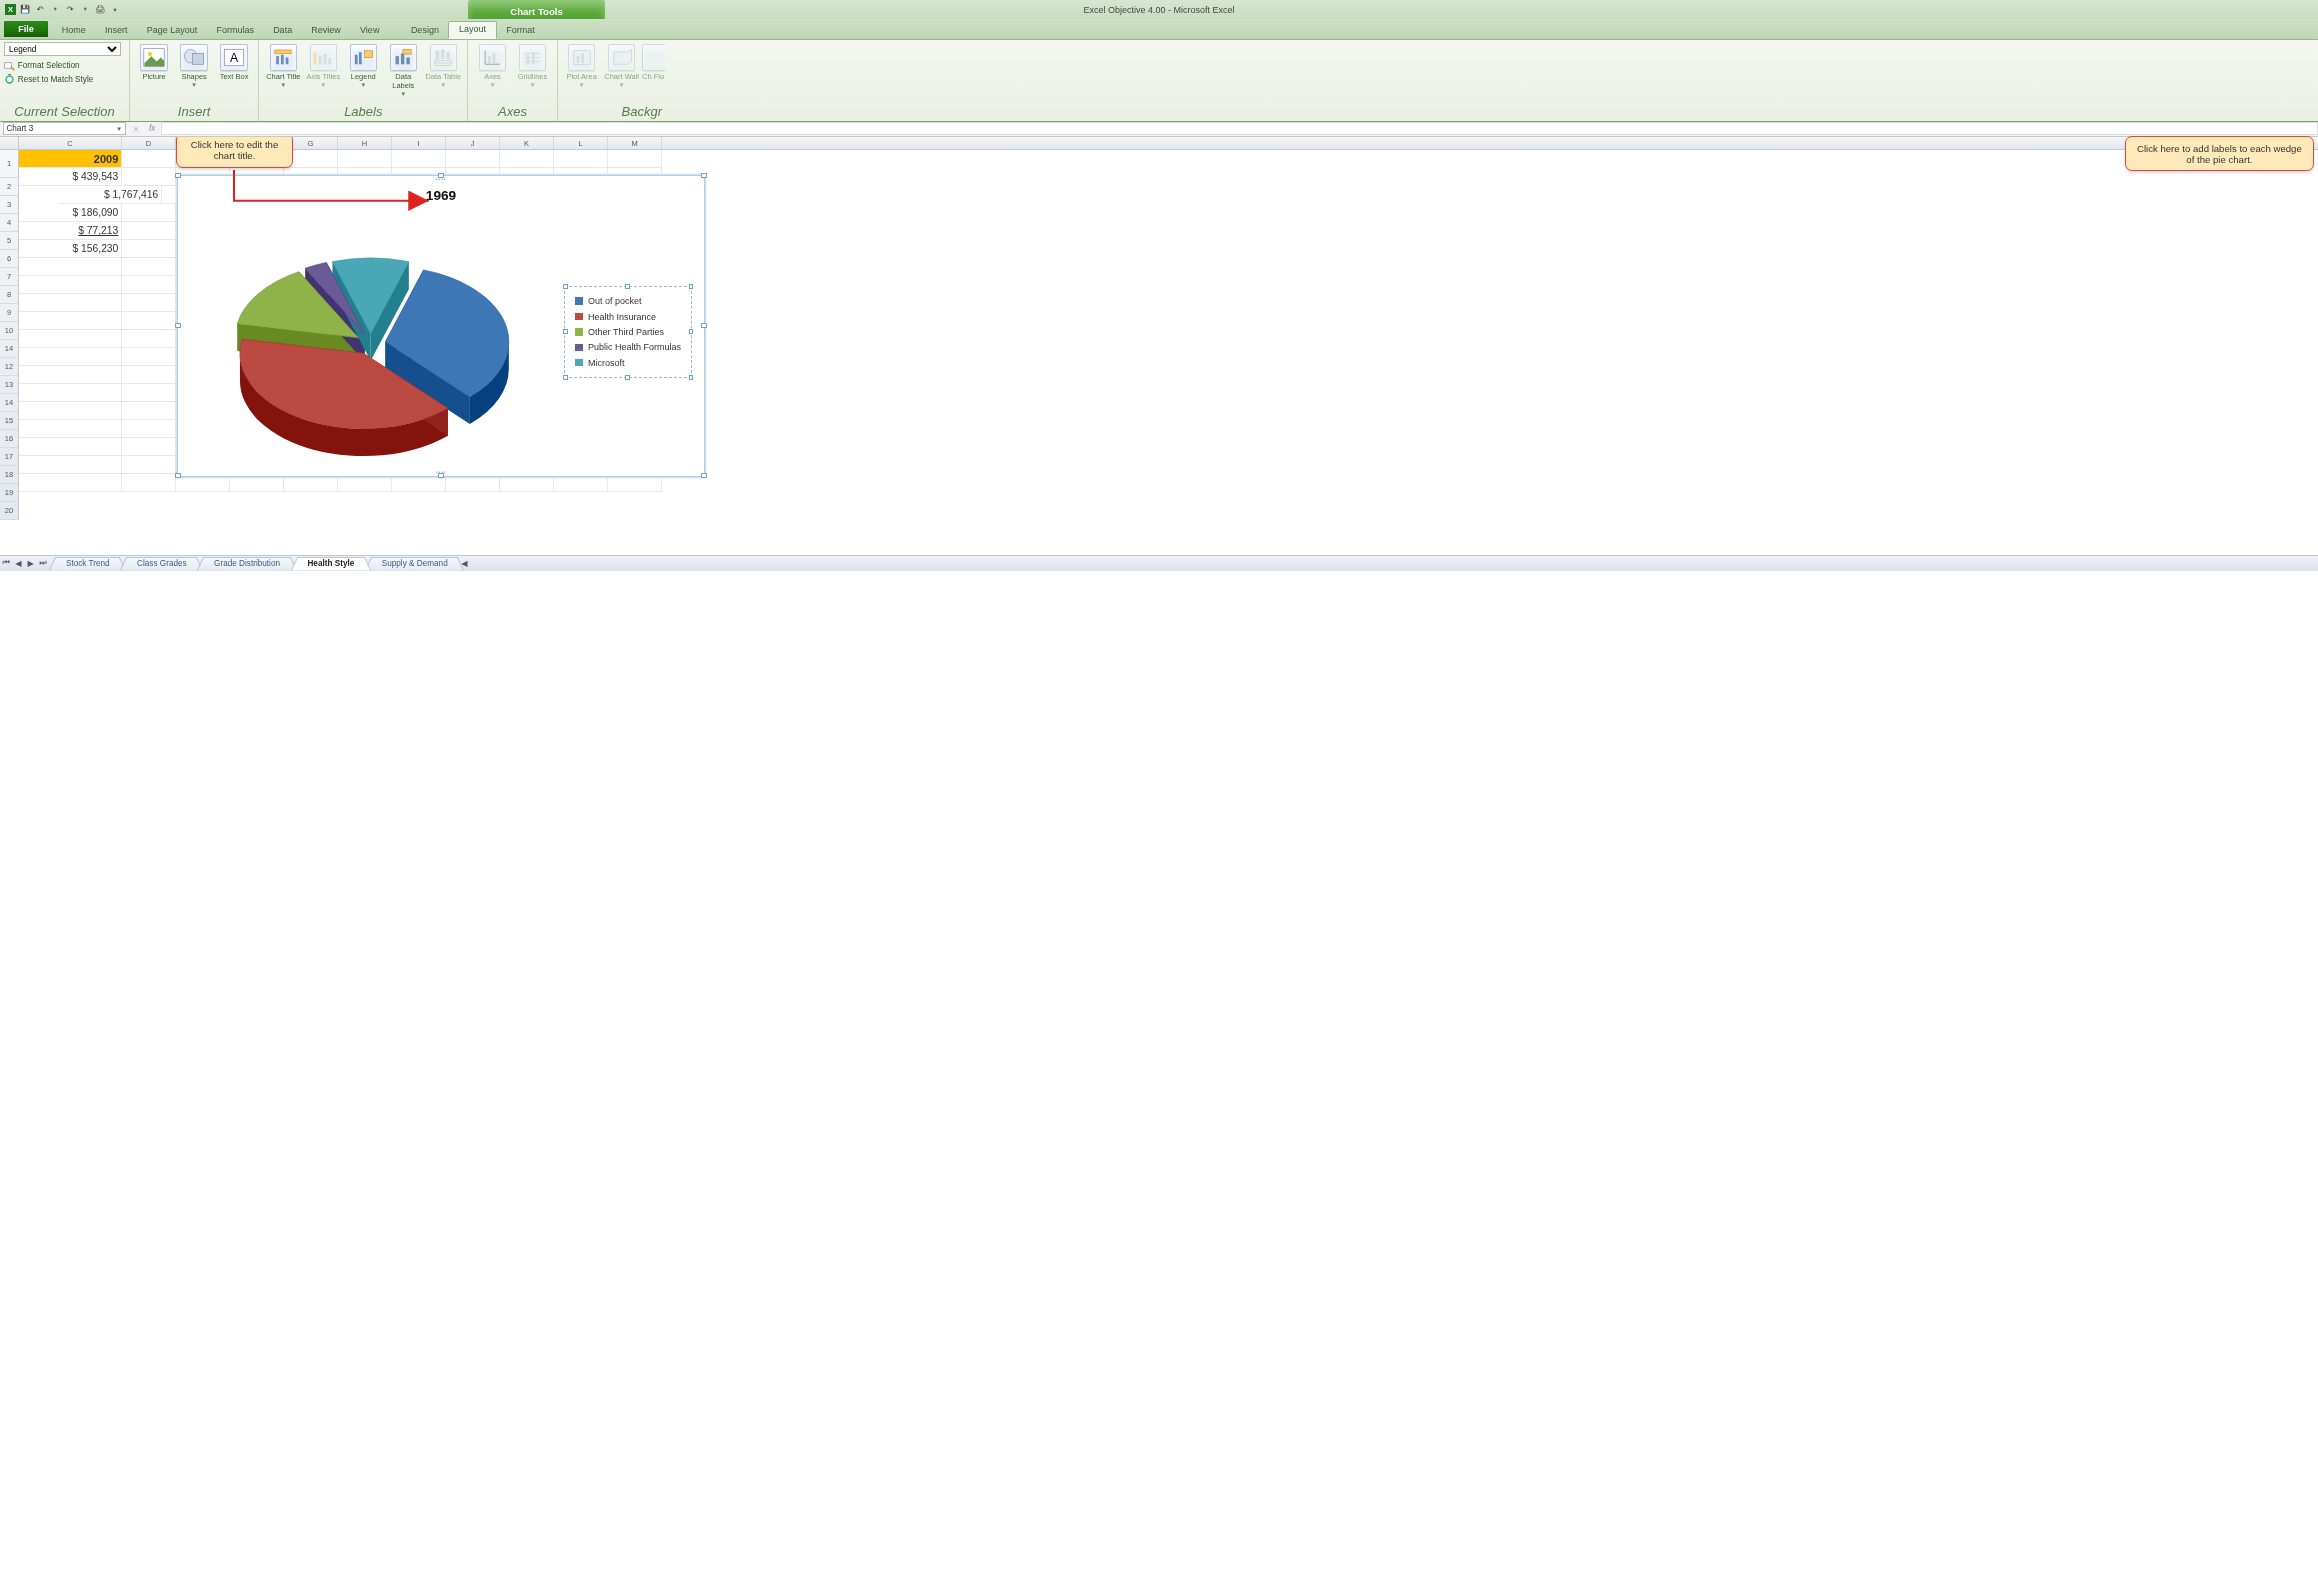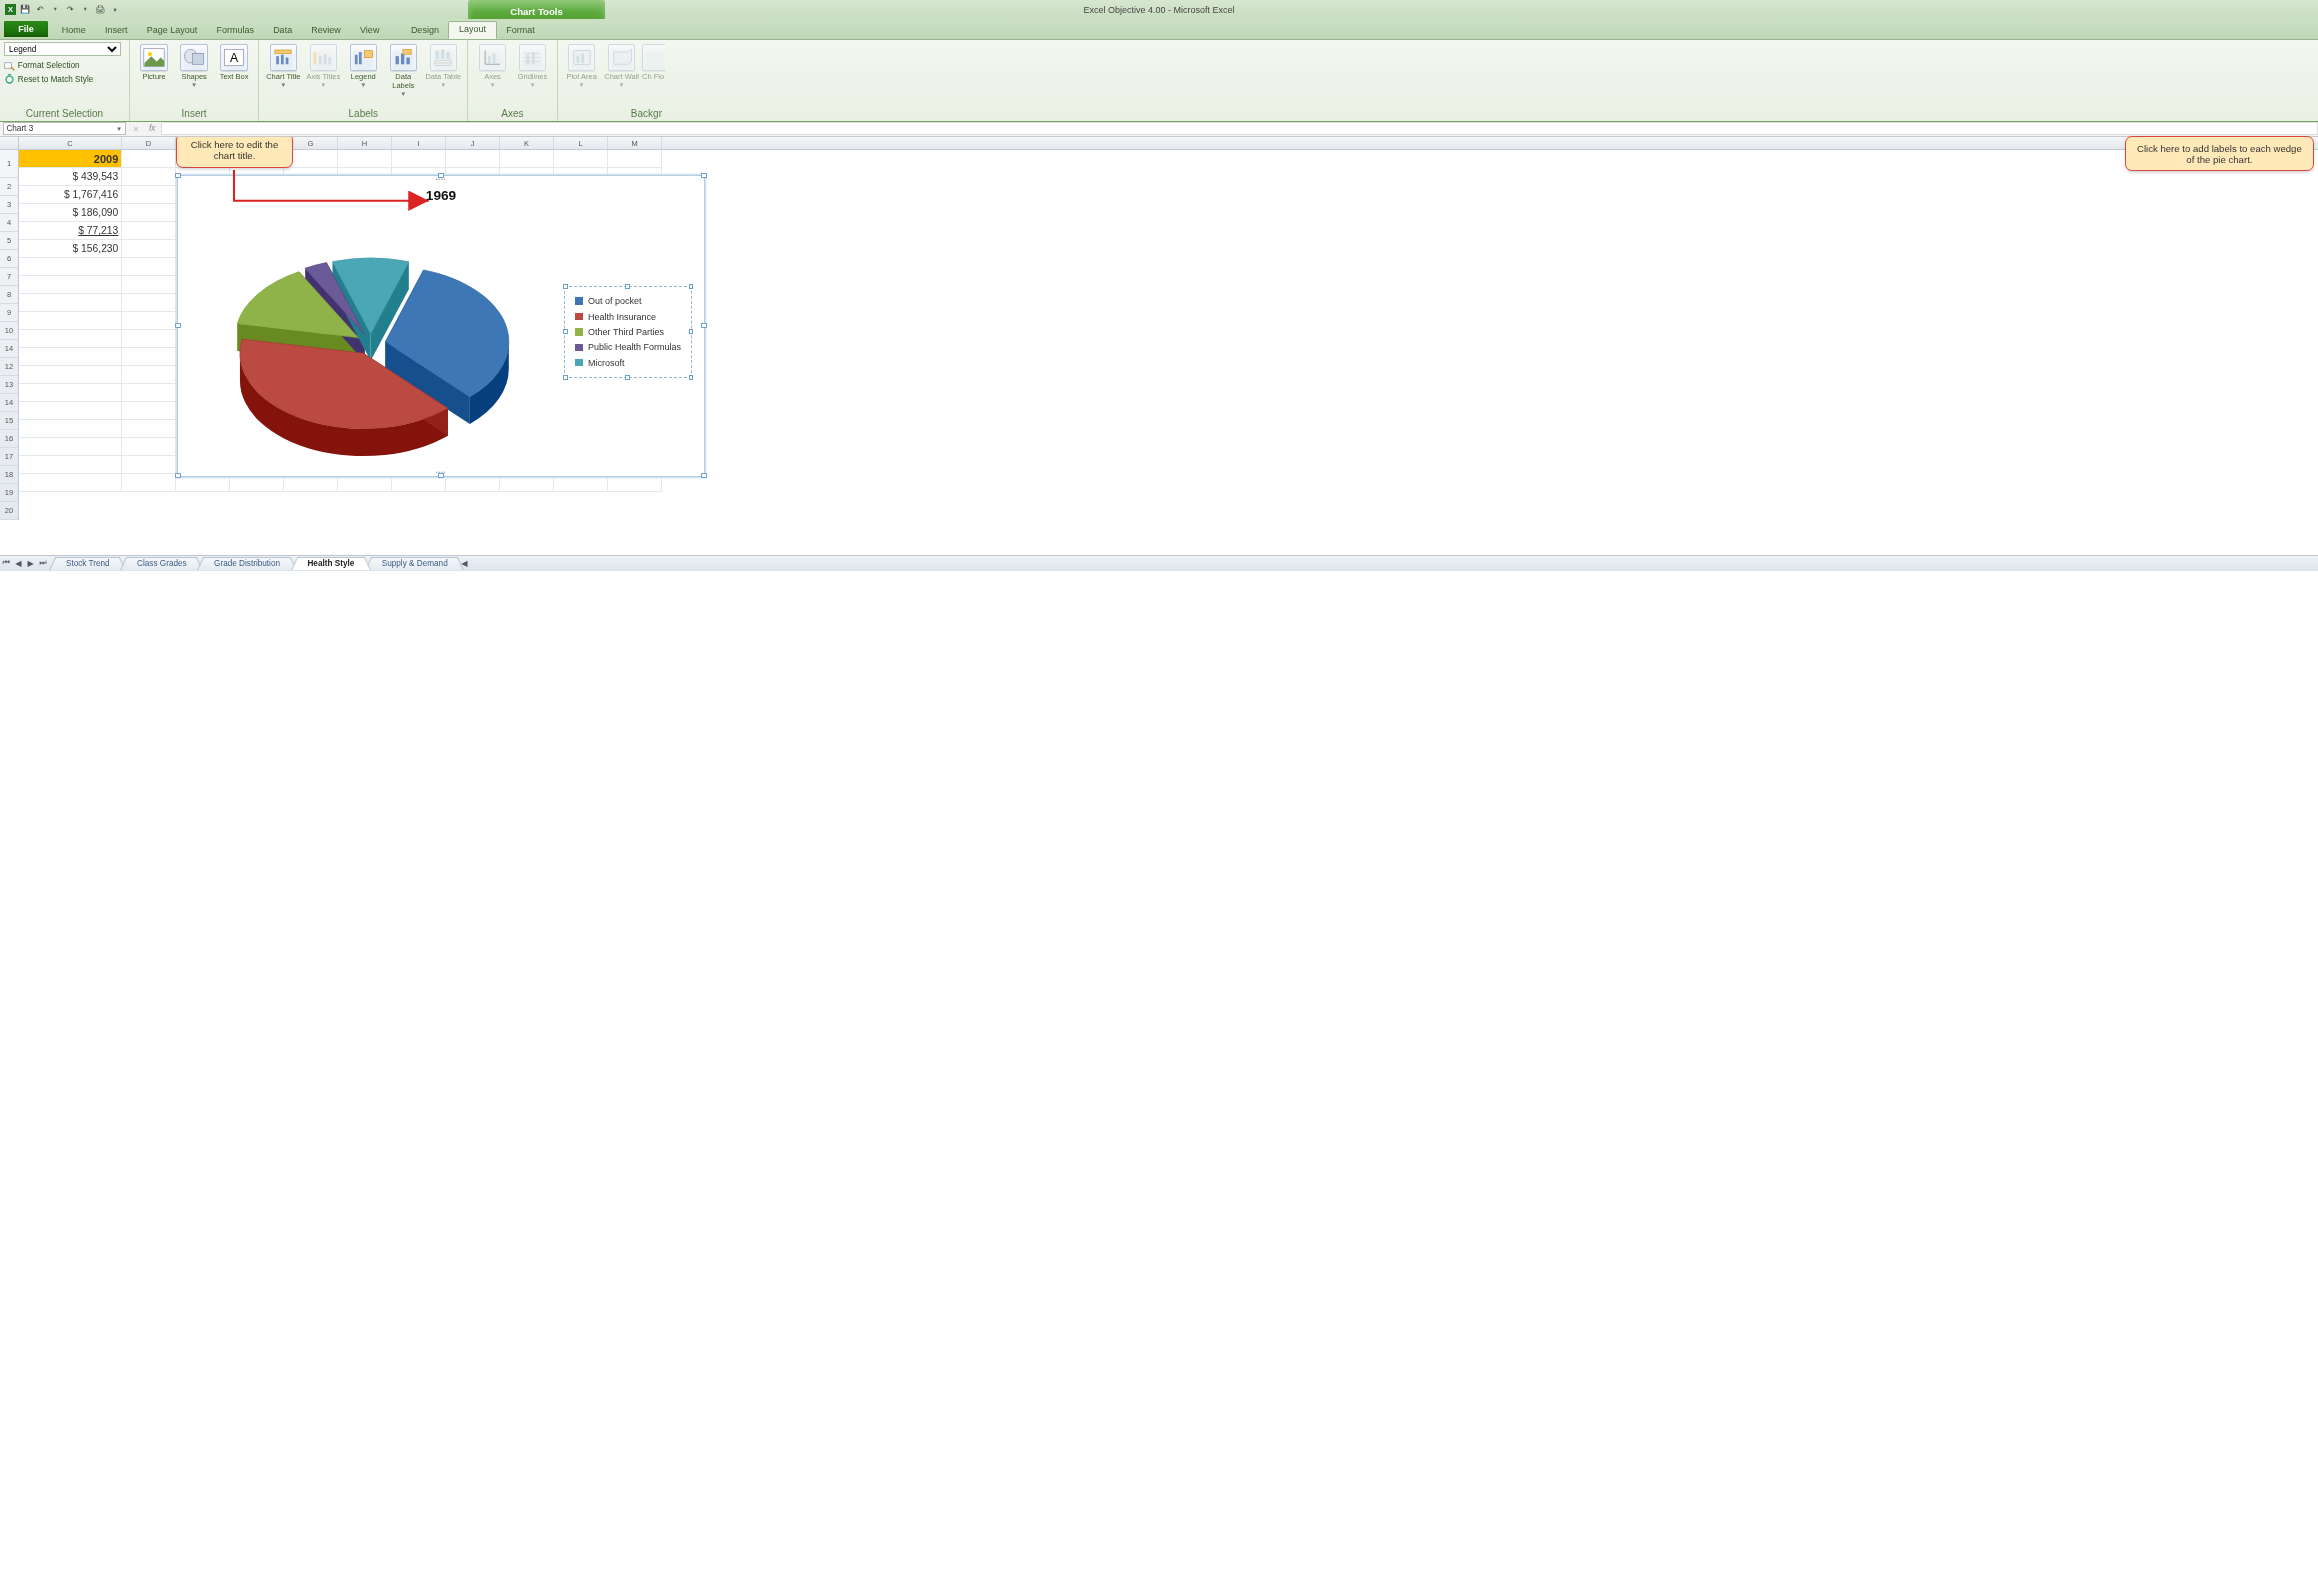--- a/index.html
+++ b/index.html
@@ -15,21 +15,21 @@
   
   .tabs { height: 20.6px; background: linear-gradient(#cde0c4, #bfd6b6); border-bottom: 0.7px solid #9ab58e; display: flex; align-items: flex-end; padding-left: 0; position: relative; }
   .file-tab { width: 44px; height: 16.5px; margin: 0 4.1px 1.4px 4.1px; background: linear-gradient(#2b8a18, #176b08); color: #fff; border-radius: 1.4px 1.4px 0 0; display: flex; align-items: center; justify-content: center; font-size: 9px; font-weight: bold; box-shadow: inset 0 -2.7px 4.1px rgba(0,0,0,.15); }
   .tab { padding: 2.7px 9.6px 4.1px; color: #3b5a2e; font-size: 9px; cursor: default; }
   .tab.active { background: #f3f7f0; border: 0.7px solid #9ab58e; border-bottom: 0.7px solid #f3f7f0; border-radius: 2.1px 2.1px 0 0; position: relative; top: 0.7px; }
 
   
   .ribbon { height: 82px; background: linear-gradient(#f3f7f0, #e9f0e3); border-bottom: 1.4px solid #76a55d; display: flex; position: relative; }
   .group { border-right: 0.7px solid #c4d5bb; padding: 1.4px 4.1px 0 4.1px; display: flex; flex-direction: column; }
   .group-body { flex: 1; display: flex; align-items: flex-start; }
-  .group-label { text-align: center; font-size: 10px; color: #5a7a4b; padding: 1.4px 0 2.1px; }
+  .group-label { text-align: center; font-size: 13px; color: #5a7a4b; padding: 1.4px 0 2.1px; font-style: italic; }
   .big-btn { width: 40px; text-align: center; padding-top: 2.7px; font-size: 7.5px; color: #3b5a2e; }
   .big-btn .bicon { width: 27.4px; height: 27.4px; margin: 0 auto 1.4px; background: #e8eef6; border: 0.7px solid #b0c4de; border-radius: 2.1px; box-shadow: inset 0 4.1px 6.9px #fff, 0 0.7px 0.7px rgba(0,0,0,.1); display:flex;align-items:center;justify-content:center;font-size:12.3px;color:#4a6; }
   .big-btn .dd { font-size: 6.2px; color: #777; }
   .big-btn.dis { opacity: .55; }
   .sel-group { width: 130px; }
   .sel-group select { width: 117px; height: 13.7px; margin: 1.4px 0 2.7px 0; border: 0.7px solid #a8bfa0; font-size: 8.2px; background:#fff; }
   .sel-group .row { display: flex; align-items: center; gap: 2.7px; font-size: 8.2px; color: #2a4a1e; padding: 1.4px 0; }
   .sel-group .row .sm-ico { width: 11px; height: 11px; }
 
   
@@ -394,21 +394,21 @@
           <div class="cell c-F" style="width: 54px;"></div>
           <div class="cell c-G" style="width: 54px;"></div>
           <div class="cell c-H" style="width: 54px;"></div>
           <div class="cell c-I" style="width: 54px;"></div>
           <div class="cell c-J" style="width: 54px;"></div>
           <div class="cell c-K" style="width: 54px;"></div>
           <div class="cell c-L" style="width: 54px;"></div>
           <div class="cell c-M" style="width: 54px;"></div>
         </div>
         <div class="cellrow">
-          <div class="cell c-C money" style="width: 103px;">$ 1,767,416</div>
+          <div class="cell c-C money" style="width: 103px; margin-left: 40px;">$ 1,767,416</div>
           <div class="cell c-D" style="width: 54px;"></div>
           <div class="cell c-E" style="width: 54px;"></div>
           <div class="cell c-F" style="width: 54px;"></div>
           <div class="cell c-G" style="width: 54px;"></div>
           <div class="cell c-H" style="width: 54px;"></div>
           <div class="cell c-I" style="width: 54px;"></div>
           <div class="cell c-J" style="width: 54px;"></div>
           <div class="cell c-K" style="width: 54px;"></div>
           <div class="cell c-L" style="width: 54px;"></div>
           <div class="cell c-M" style="width: 54px;"></div>

